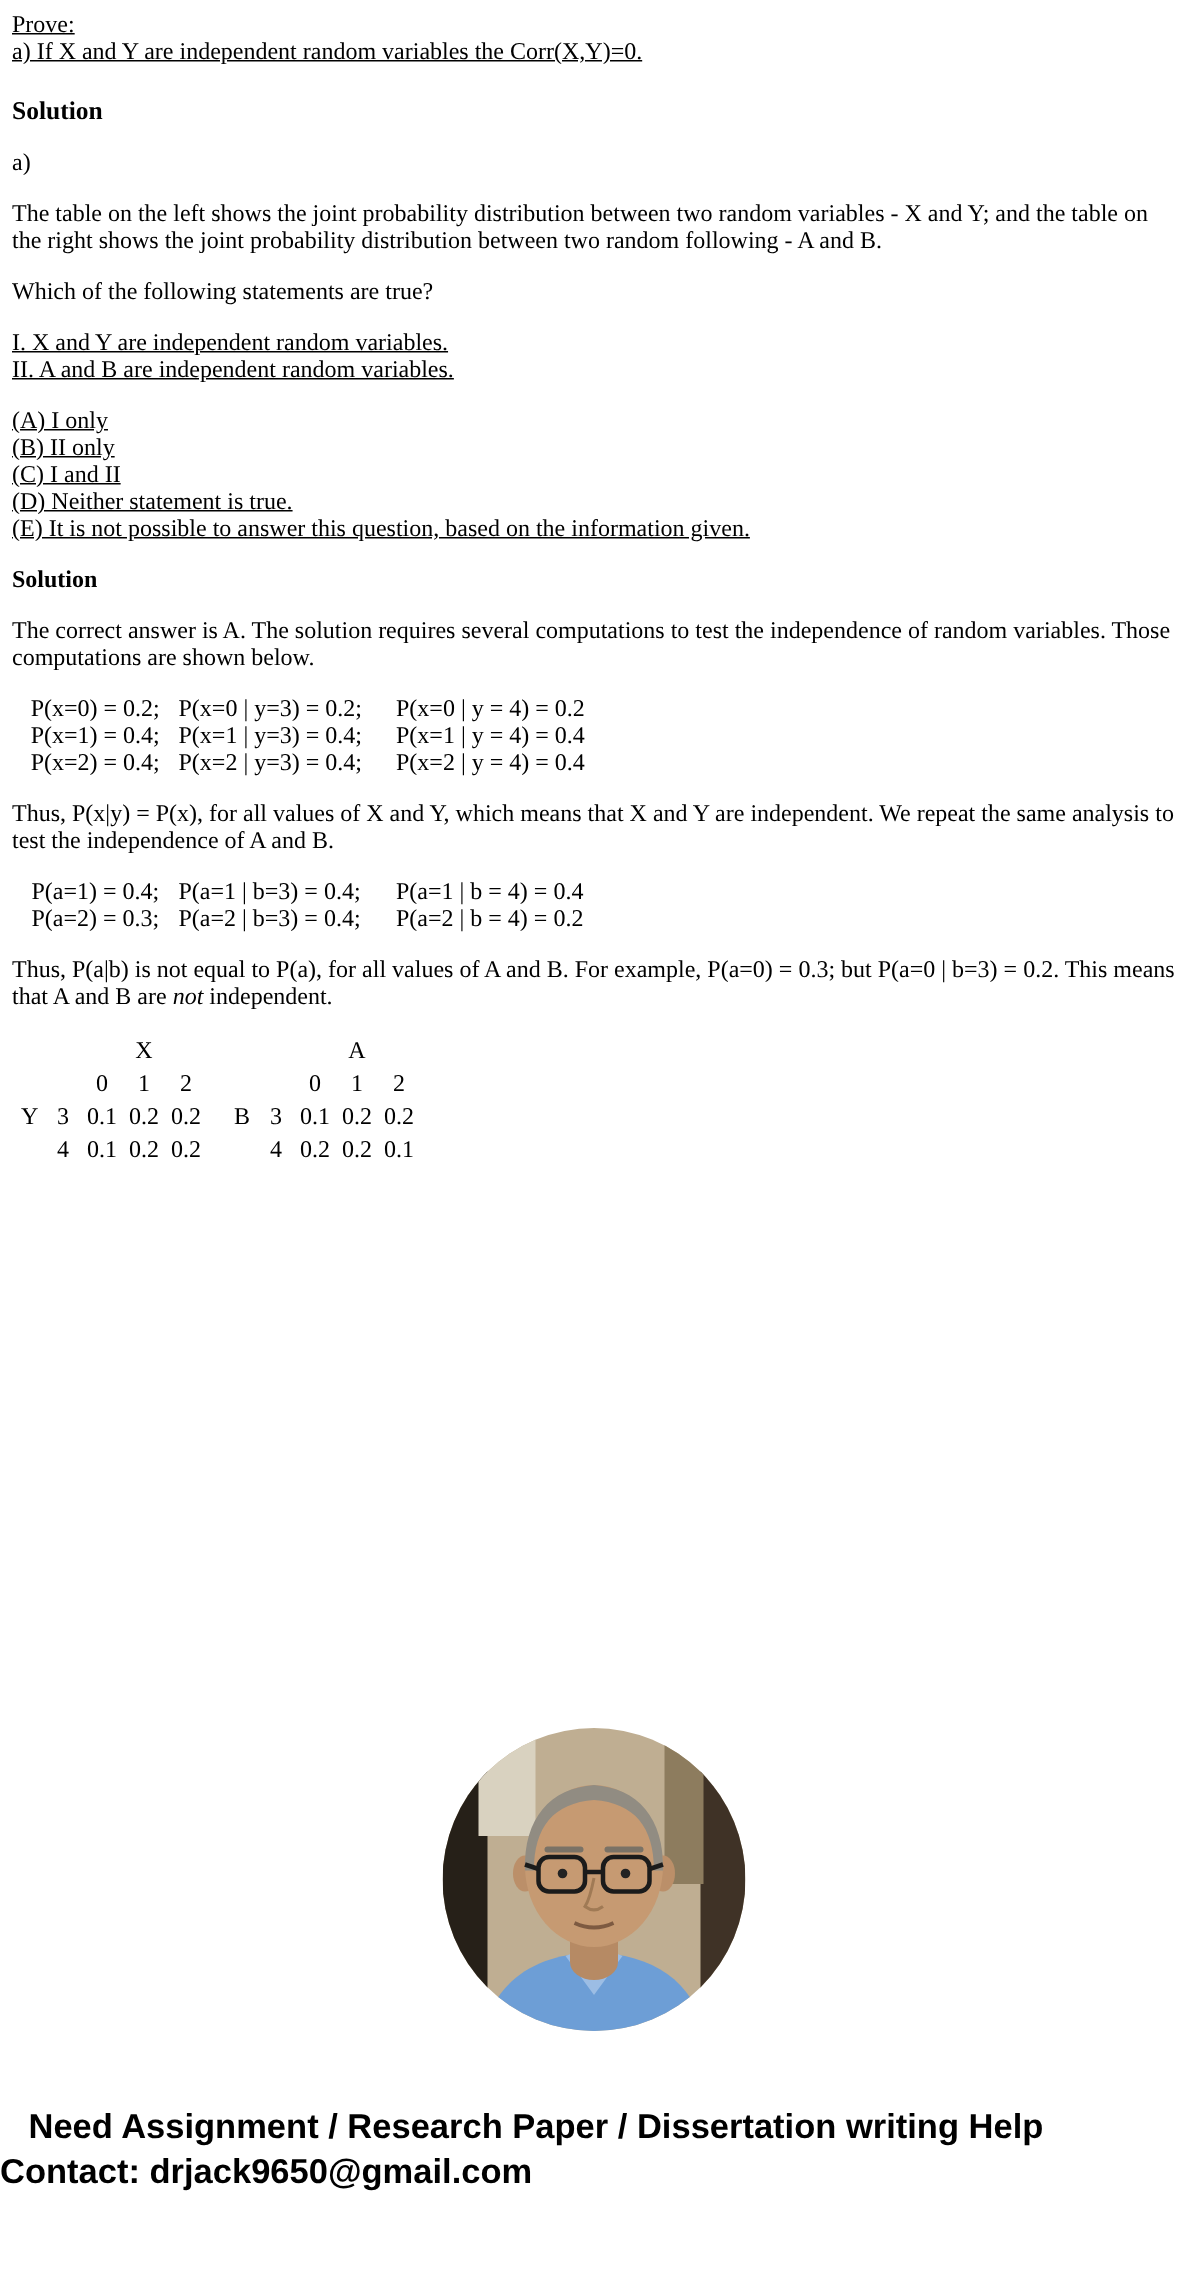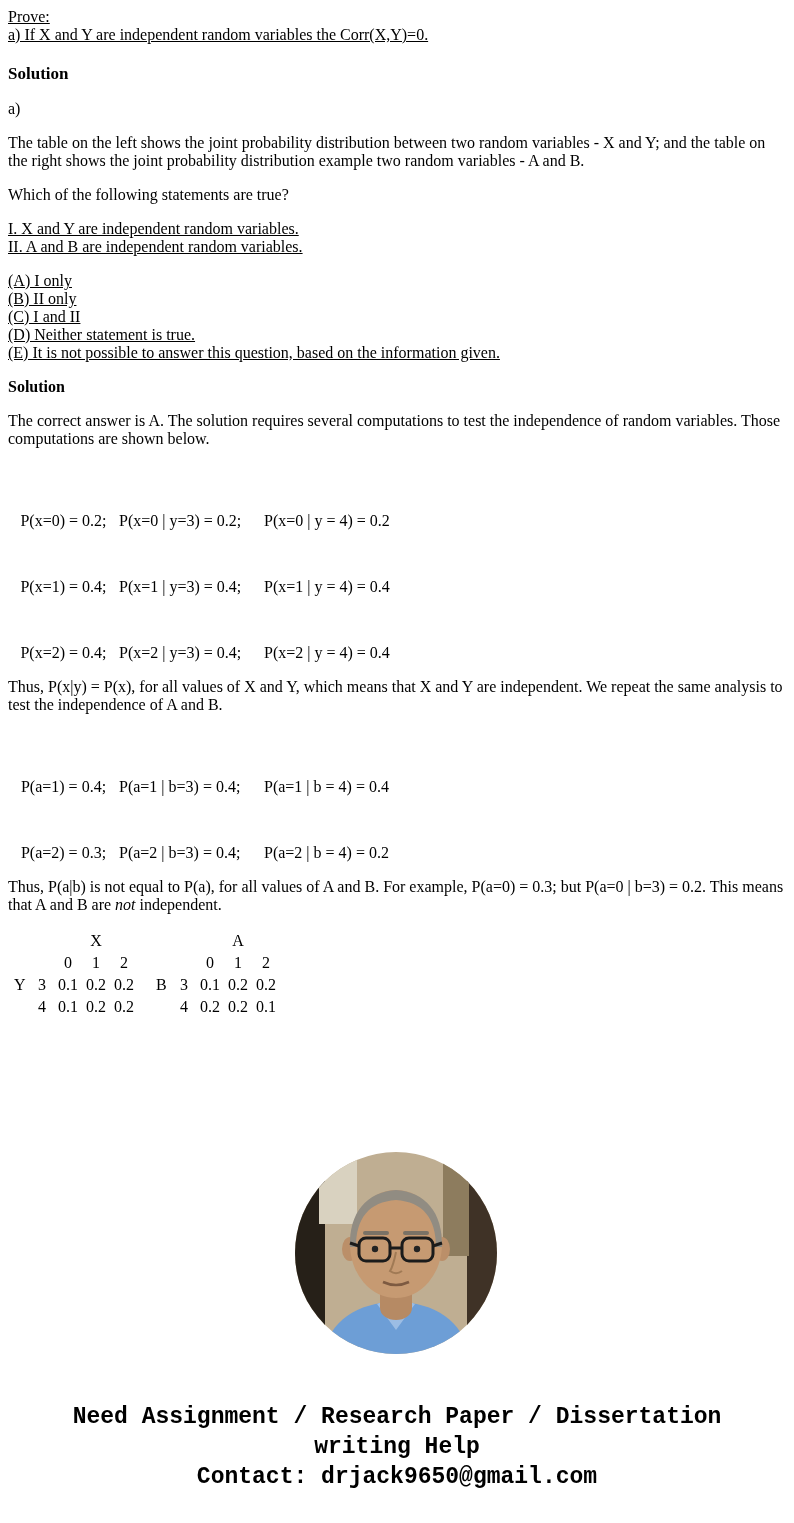--- a/index.html
+++ b/index.html
@@ -19,21 +19,21 @@
   h3.solution-heading {
     font-size: 17px;
     line-height: 20px;
     margin: 20px 0 0 0;
     font-weight: bold;
   }
   .bold { font-weight: bold; }
   .line { display: block; line-height: 18px; text-decoration: underline; }
   .prob-line .c1 { display: inline-block; width: 111px; text-align: center; }
   .prob-line .c2 { display: inline-block; width: 145px; }
-  .prob-line .c3 { display: inline-block; margin-top: 48px; }
+  .prob-line .c3 { display: inline-block; }
   .tables-row { display: flex; gap: 14px; margin-top: 16px; margin-left: 2px; }
   .tables-row table { border-collapse: collapse; }
   .tables-row td {
     padding: 2px 4px;
     line-height: 18px;
     text-align: center;
     min-width: 16px;
   }
   .tables-row td.rowlabel { text-align: left; min-width: 12px; }
   .avatar {
@@ -43,22 +43,21 @@
     width: 202px;
     height: 202px;
     border-radius: 50%;
     overflow: hidden;
   }
   .footer {
     position: absolute;
     top: 1402px;
     left: 0;
     width: 794px;
-    text-align: center;
-    font-family: Liberation Mono, monospace;
+    font-family: Liberation Sans, sans-serif;
     font-weight: bold;
     font-size: 23px;
     line-height: 30px;
     color: #000000;
   }
   .footer .help { max-width: 756px; margin: 0 auto; }
 </style>
 </head>
 <body>
 
@@ -66,21 +65,21 @@
 
   <p class="first">
     <span class="line">Prove:</span>
     <span class="line">a) If X and Y are independent random variables the Corr(X,Y)=0.</span>
   </p>
 
   <h3 class="solution-heading">Solution</h3>
 
   <p>a)</p>
 
-  <p>The table on the left shows the joint probability distribution between two random variables - X and Y; and the table on the right shows the joint probability distribution example two random variables - A and B.</p>
+  <p>The table on the left shows the joint probability distribution between two random variables - X and Y; and the table on the right shows the joint probability distribution between two random following - A and B.</p>
 
   <p>Which of the following statements are true?</p>
 
   <p>
     <span class="line">I. X and Y are independent random variables.</span>
     <span class="line">II. A and B are independent random variables.</span>
   </p>
 
   <p>
     <span class="line">(A) I only</span>

